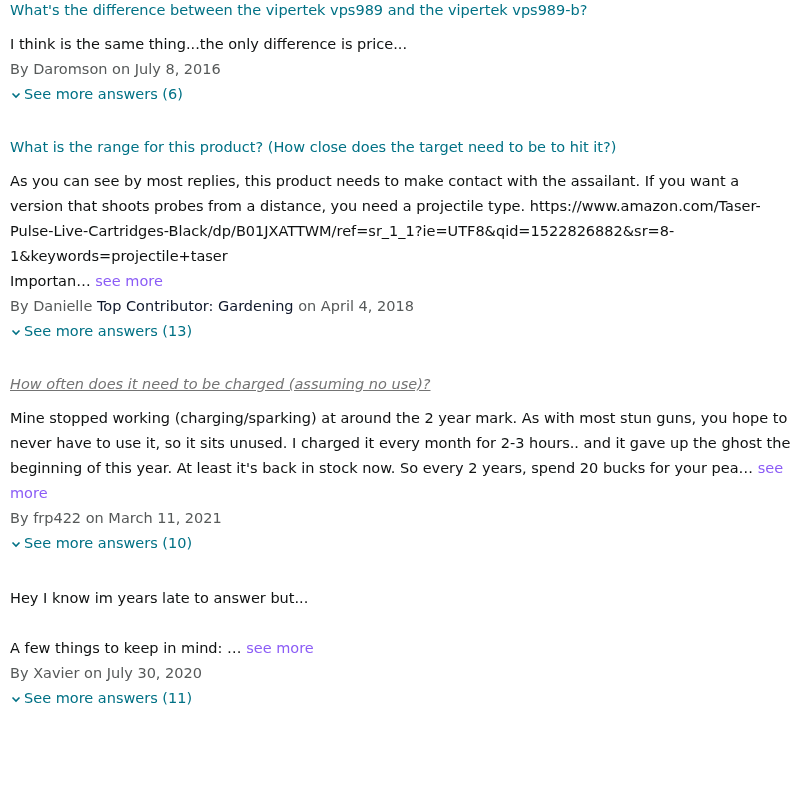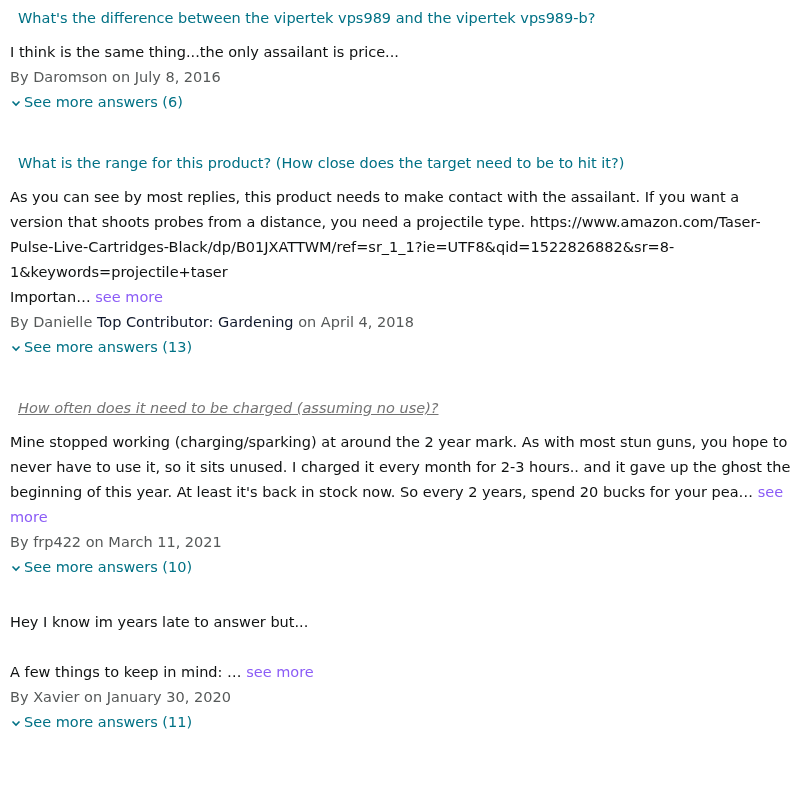--- a/index.html
+++ b/index.html
@@ -5,42 +5,42 @@
   html, body { margin: 0; padding: 0; background: #ffffff; }
   body {
     width: 802px; height: 788px; overflow: hidden;
     font-family: "DejaVu Sans", "Liberation Sans", sans-serif;
     font-size: 14.5px; color: #0f1111;
   }
   .qa-list { padding: 0 10px; }
   .qa { margin: 0; }
   .question {
     display: block; color: #007185; text-decoration: none;
-    line-height: 20px; padding-top: 8px; margin-bottom: 12px; cursor: pointer; margin-left: 8px;
+    line-height: 20px; margin-bottom: 12px; cursor: pointer;
   }
   .question.hover { color: #737373; text-decoration: underline; font-style: italic; }
   .answer { line-height: 25px; color: #0f1111; white-space: pre-wrap; }
   .see-more { color: #8b5cf6; cursor: pointer; }
   .byline { color: #565959; line-height: 25px; }
   .badge { color: #0f172a; }
   .more-answers {
     display: inline-flex; align-items: center; color: #007185;
     line-height: 25px; cursor: pointer;
   }
   .chev { display: inline-block; width: 10px; height: 10px; margin-right: 3px; margin-left: 1px; }
   .gap { height: 30px; }
 </style>
 </head>
 <body>
 
 <div class="qa-list">
 
   <div class="qa">
     <a class="question">What's the difference between the vipertek vps989 and the vipertek vps989-b?</a>
-    <div class="answer"><span>I think is the same thing...the only assailant is price...</span></div>
+    <div class="answer"><span>I think is the same thing...the only difference is price...</span></div>
     <div class="byline">
       <span>By</span>
       <span>Daromson</span>
       <span>on July 8, 2016</span>
     </div>
     <div class="more-answers">
       <svg class="chev" viewBox="0 0 10 10">
           <path d="M1.5 3.5 L5 7 L8.5 3.5" fill="none" stroke="#007185" stroke-width="1.6"></path>
         </svg>
       <span>See more answers (6)</span>
@@ -87,21 +87,21 @@
 
   <div class="gap"></div>
 
   <div class="qa">
     <div class="answer"><span>Hey I know im years late to answer but...
 
 A few things to keep in mind: … </span><span class="see-more">see more</span></div>
     <div class="byline">
       <span>By</span>
       <span>Xavier</span>
-      <span>on January 30, 2020</span>
+      <span>on July 30, 2020</span>
     </div>
     <div class="more-answers">
       <svg class="chev" viewBox="0 0 10 10">
           <path d="M1.5 3.5 L5 7 L8.5 3.5" fill="none" stroke="#007185" stroke-width="1.6"></path>
         </svg>
       <span>See more answers (11)</span>
     </div>
   </div>
 
 </div>

